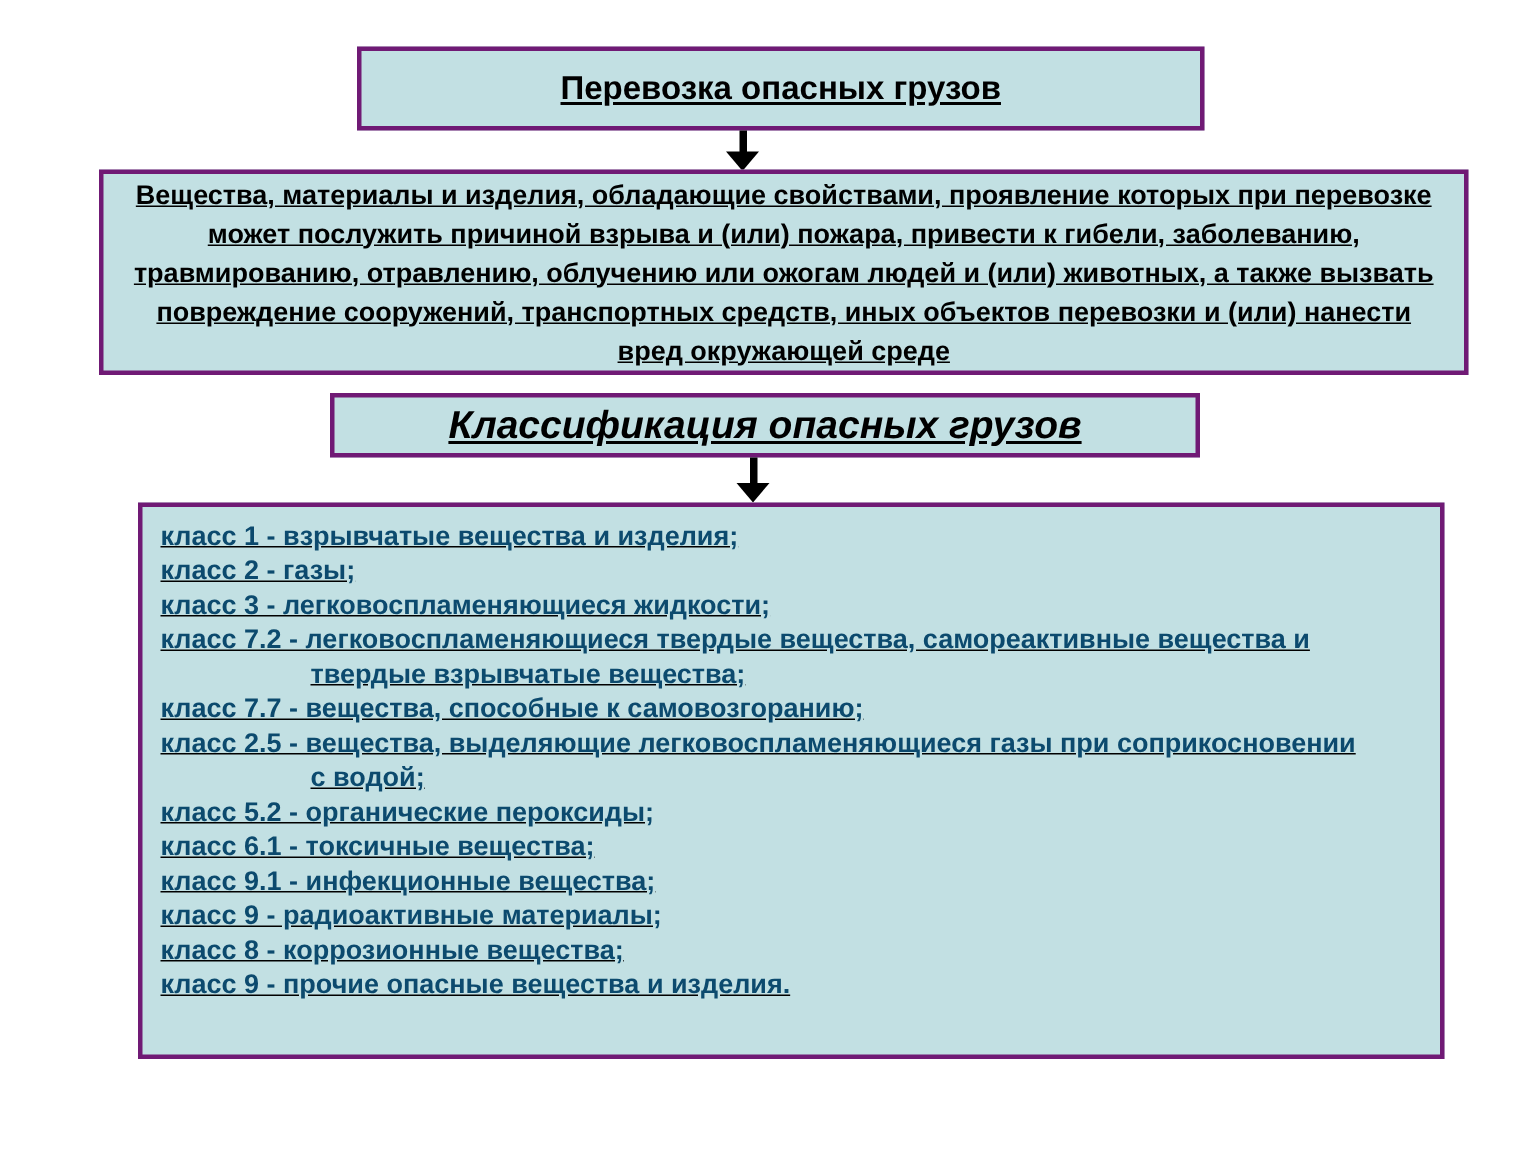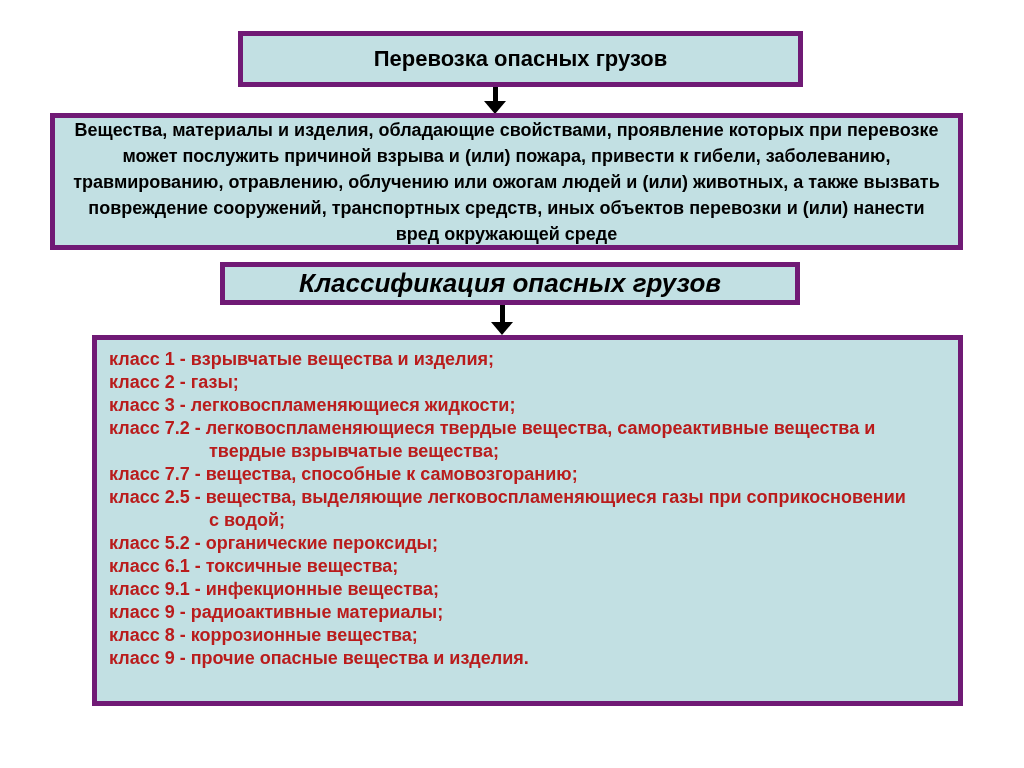--- a/index.html
+++ b/index.html
@@ -11,33 +11,34 @@
   .slide {
     position: relative;
     width: 1024px;
     height: 768px;
     background: #ffffff;
     overflow: hidden;
   }
   .box {
     position: absolute;
     background: #c2e0e3;
-    border: 5px solid #701a75;
+    border: 3px solid #701a75;
     box-sizing: border-box;
     color: #000000;
+    text-decoration: underline;
   }
   .title-box {
     left: 238px; top: 31px;
     width: 565px; height: 56px;
     display: flex; align-items: center; justify-content: center;
     font-size: 22px; font-weight: bold;
     text-align: center;
   }
   .definition-box {
-    left: 50px; top: 113px;
+    left: 66px; top: 113px;
     width: 913px; height: 137px;
     display: flex; align-items: center; justify-content: center;
   }
   .definition-text {
     font-size: 18px; font-weight: bold;
     line-height: 26px;
     text-align: center;
     white-space: pre-line;
     padding: 0 6px;
   }
@@ -49,21 +50,21 @@
     text-align: center;
   }
   .classes-box {
     left: 92px; top: 335px;
     width: 871px; height: 371px;
     padding: 8px 10px 0 12px;
   }
   .class-item {
     font-size: 18px; font-weight: bold;
     line-height: 23px;
-    color: #b91c1c;
+    color: #0c4a6e;
     padding-left: 100px;
     text-indent: -100px;
     white-space: pre-wrap;
   }
   .arrow {
     position: absolute;
     width: 22px;
   }
   .arrow .stem {
     position: absolute;

